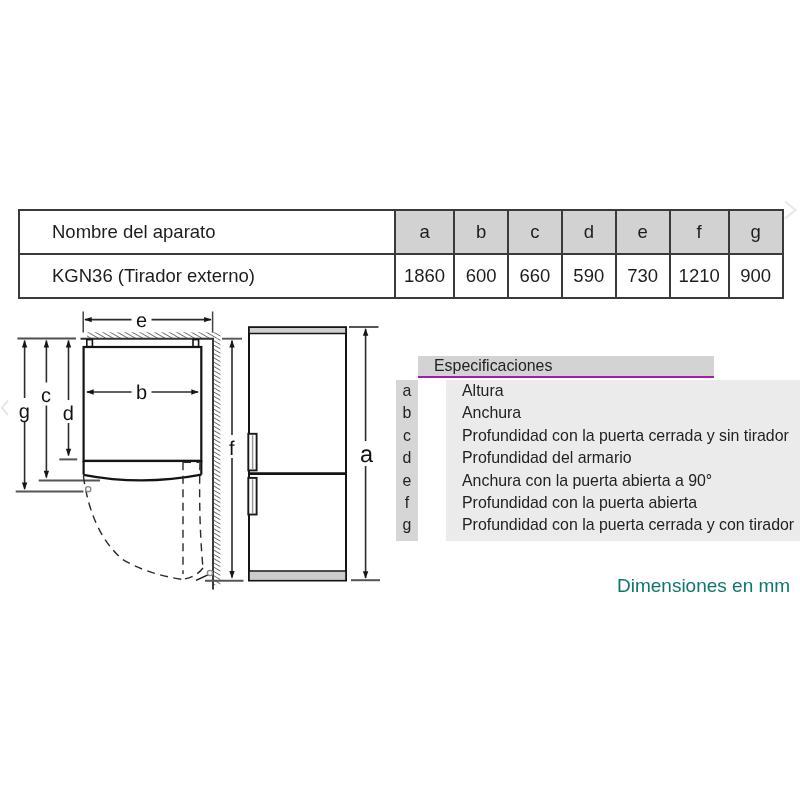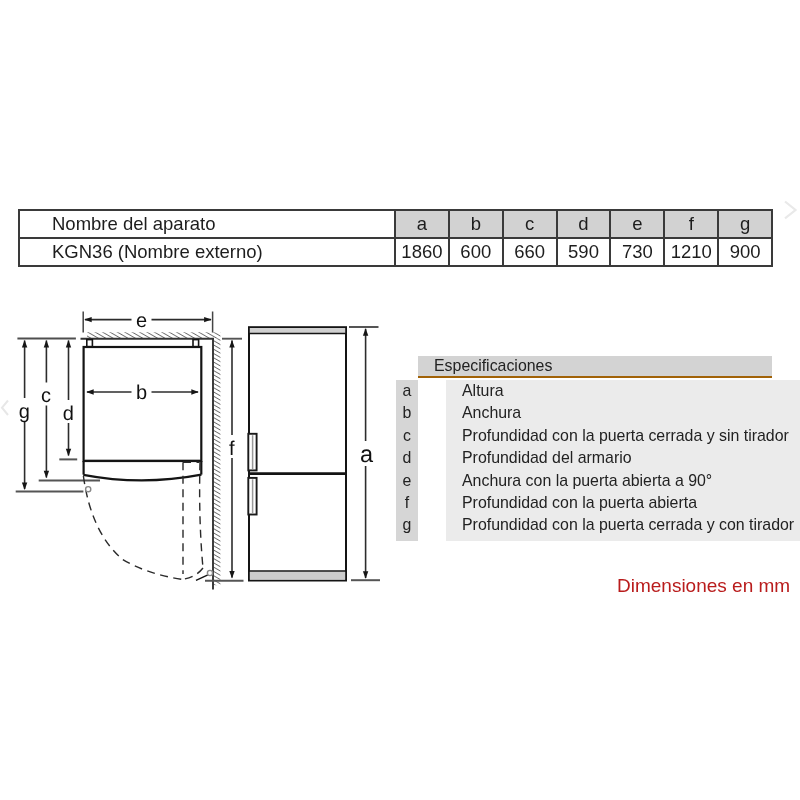--- a/index.html
+++ b/index.html
@@ -1,26 +1,26 @@
 <!DOCTYPE html>
 <html><head>
 <meta charset="utf-8">
 <style>
   html,body{margin:0;padding:0;background:#fff;}
   body{-webkit-font-smoothing:antialiased;width:800px;height:800px;position:relative;font-family:"Liberation Sans",sans-serif;color:#1a1a1a;overflow:hidden;}
   #tbl{position:absolute;left:18px;top:209px;border-collapse:collapse;table-layout:fixed;}
-  #tbl td{border:2px solid #3a3a3a;font-size:18.5px;color:#1d1d1d;height:26px;padding:0;white-space:nowrap;overflow:hidden;}
+  #tbl td{border:2px solid #3a3a3a;font-size:18.5px;color:#1d1d1d;height:26px;padding:8px;white-space:nowrap;overflow:hidden;}
   #tbl td.n{text-align:left;padding-left:32px;}
   #tbl td.v{text-align:center;}
   #tbl tr.h td.v{background:#d2d2d2;}
   .leg{position:absolute;font-size:15.9px;color:#222;}
-  #legheader{left:418px;top:356px;width:354px;height:22px;background:#d3d3d3;border-bottom:2px solid #a16207;line-height:20px;padding-left:16px;box-sizing:border-box;}
+  #legheader{left:418px;top:356px;width:296px;height:22px;background:#d3d3d3;border-bottom:2px solid #a21caf;line-height:20px;padding-left:16px;box-sizing:border-box;}
   #legletters{left:396px;top:380px;width:22px;height:161px;background:#d6d6d6;text-align:center;line-height:22.4px;box-sizing:border-box;}
   #legbody{left:418px;top:380px;width:354px;height:161px;background:#ebebeb;line-height:22.4px;padding-left:16px;box-sizing:border-box;margin-left:28px;}
-  #dims{position:absolute;left:617px;top:575px;font-size:19px;color:#b91c1c;white-space:nowrap;}
+  #dims{position:absolute;left:617px;top:575px;font-size:19px;color:#0f766e;white-space:nowrap;}
 svg text{text-rendering:geometricPrecision;}
 </style>
 </head>
 <body>
 <table id="tbl">
   <colgroup>
       <col style="width:376px">
       <col span="7" style="width:53.86px">
     </colgroup>
   <tbody>
@@ -28,21 +28,21 @@
         <td class="n">Nombre del aparato</td>
         <td class="v">a</td>
         <td class="v">b</td>
         <td class="v">c</td>
         <td class="v">d</td>
         <td class="v">e</td>
         <td class="v">f</td>
         <td class="v">g</td>
       </tr>
   <tr>
-        <td class="n">KGN36 (Nombre externo)</td>
+        <td class="n">KGN36 (Tirador externo)</td>
         <td class="v">1860</td>
         <td class="v">600</td>
         <td class="v">660</td>
         <td class="v">590</td>
         <td class="v">730</td>
         <td class="v">1210</td>
         <td class="v">900</td>
       </tr>
 </tbody>
   </table>

